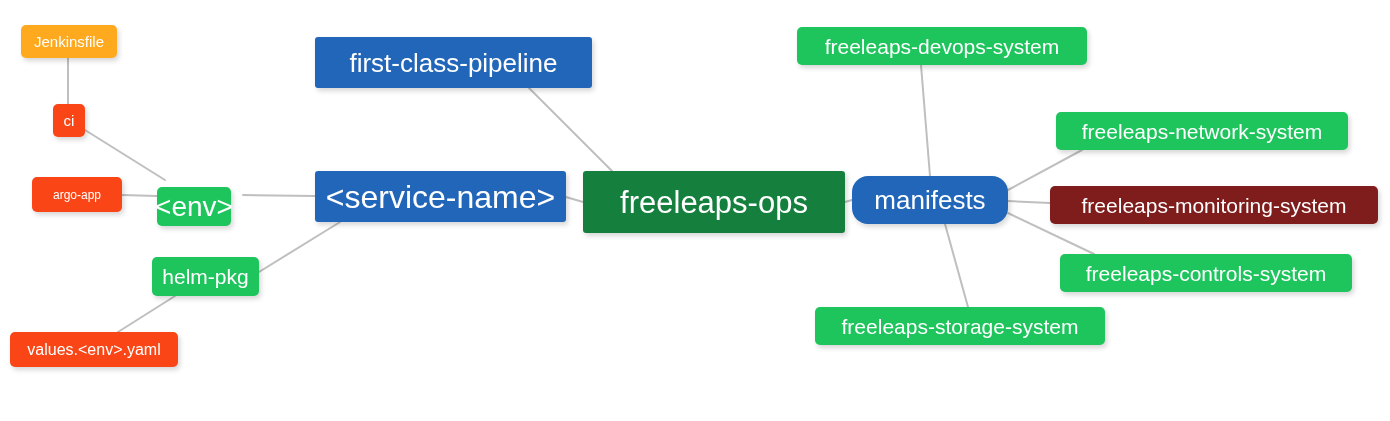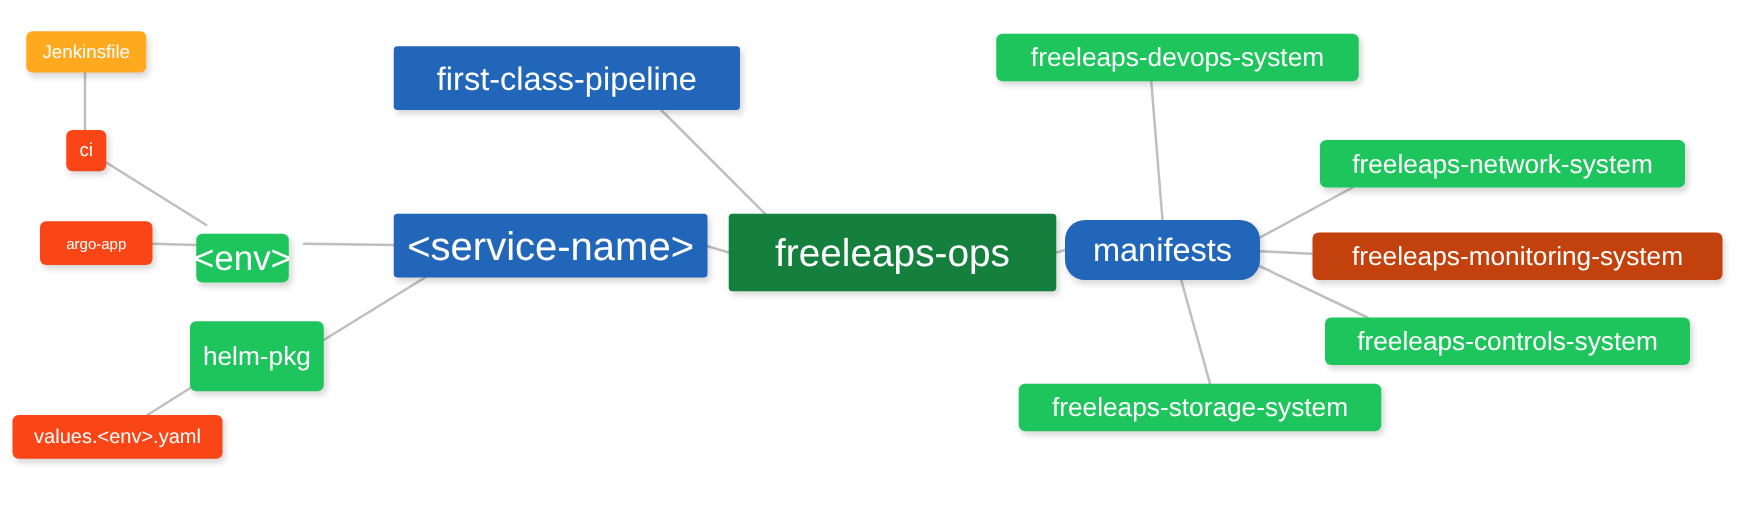--- a/index.html
+++ b/index.html
@@ -83,42 +83,42 @@
       </div>
       <div class="node node-lvl1" style="left: 852px; top: 176px; width: 156px; height: 48px; background: rgb(33, 102, 184); font-size: 26px; border-radius: 16px;">
         <span>manifests</span>
       </div>
       <div class="node node-lvl1" style="left: 315px; top: 37px; width: 277px; height: 51px; background: rgb(33, 102, 184); font-size: 26px; text-align: right;">
         <span>first-class-pipeline</span>
       </div>
       <div class="node node-lvl2" style="left: 157px; top: 176px; width: 74px; height: 39px; background: rgb(30, 197, 93); font-size: 28px; margin-top: 11px;">
         <span>&lt;env&gt;</span>
       </div>
-      <div class="node node-lvl2" style="left: 152px; top: 257px; width: 107px; height: 56px; background: rgb(30, 197, 93); font-size: 21px;">
+      <div class="node node-lvl2" style="left: 152px; top: 257px; width: 107px; height: 39px; background: rgb(30, 197, 93); font-size: 21px;">
         <span>helm-pkg</span>
       </div>
       <div class="node node-lvl3" style="left: 53px; top: 104px; width: 32px; height: 33px; background: rgb(250, 70, 22); font-size: 15px;">
         <span>ci</span>
       </div>
       <div class="node node-lvl3" style="left: 21px; top: 25px; width: 96px; height: 33px; background: rgb(255, 169, 31); font-size: 15px;">
         <span>Jenkinsfile</span>
       </div>
       <div class="node node-lvl3" style="left: 32px; top: 177px; width: 90px; height: 35px; background: rgb(250, 70, 22); font-size: 12px;">
         <span>argo-app</span>
       </div>
       <div class="node node-lvl3" style="left: 10px; top: 332px; width: 168px; height: 35px; background: rgb(250, 70, 22); font-size: 16px;">
         <span>values.&lt;env&gt;.yaml</span>
       </div>
       <div class="node node-lvl2" style="left: 797px; top: 27px; width: 290px; height: 38px; background: rgb(30, 197, 93); font-size: 21px;">
         <span>freeleaps-devops-system</span>
       </div>
       <div class="node node-lvl2" style="left: 1056px; top: 112px; width: 292px; height: 38px; background: rgb(30, 197, 93); font-size: 21px;">
         <span>freeleaps-network-system</span>
       </div>
-      <div class="node node-lvl2" style="left: 1050px; top: 186px; width: 328px; height: 38px; background: #c2410c; font-size: 21px;">
+      <div class="node node-lvl2" style="left: 1050px; top: 186px; width: 328px; height: 38px; background: #7f1d1d; font-size: 21px;">
         <span>freeleaps-monitoring-system</span>
       </div>
       <div class="node node-lvl2" style="left: 1060px; top: 254px; width: 292px; height: 38px; background: rgb(30, 197, 93); font-size: 21px;">
         <span>freeleaps-controls-system</span>
       </div>
       <div class="node node-lvl2" style="left: 815px; top: 307px; width: 290px; height: 38px; background: rgb(30, 197, 93); font-size: 21px;">
         <span>freeleaps-storage-system</span>
       </div>
     </div>
 

